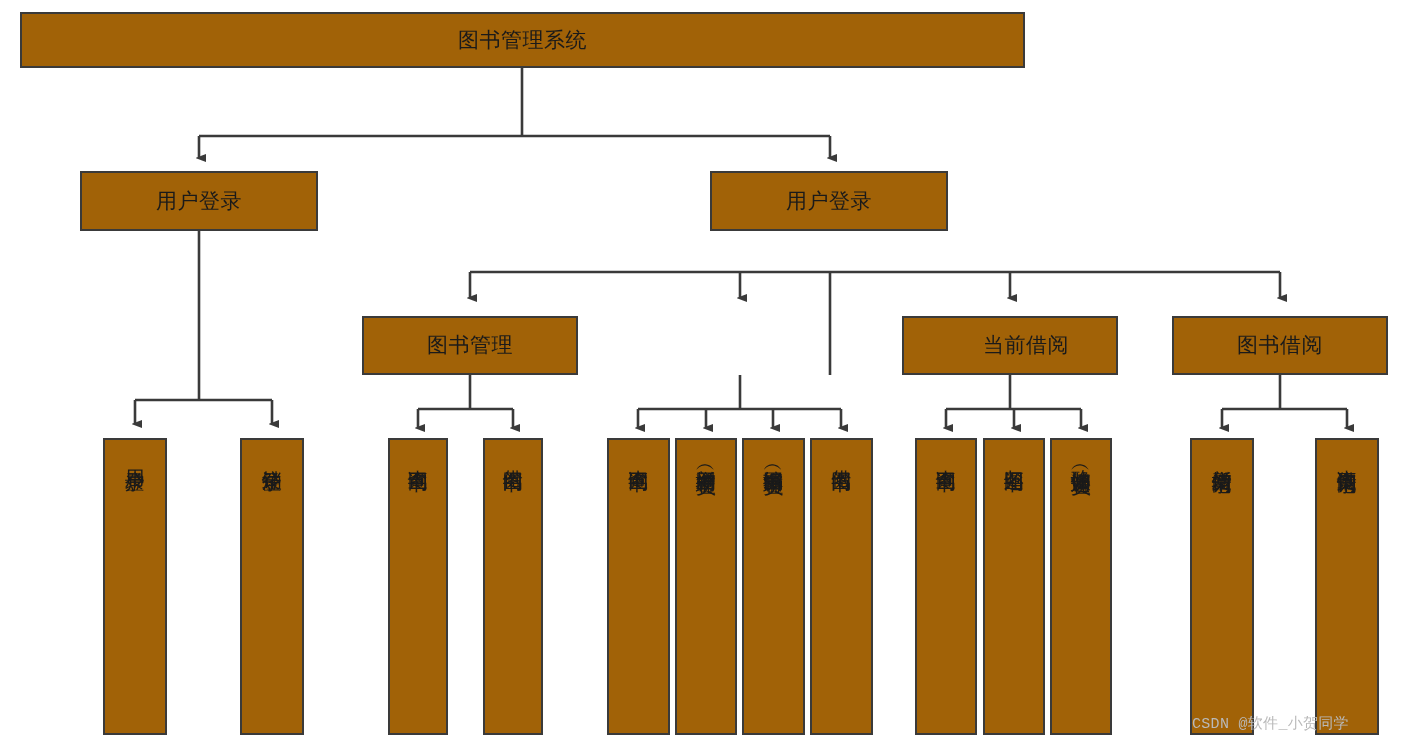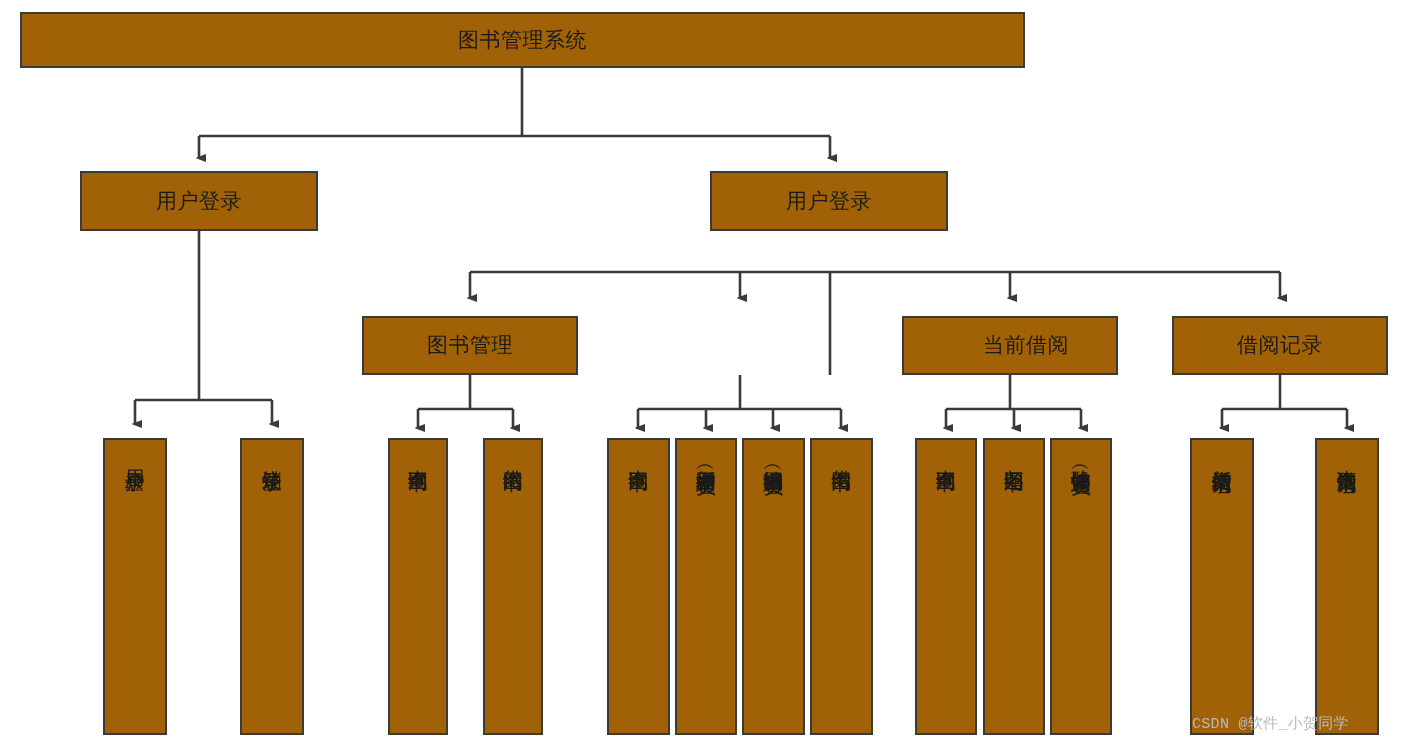--- a/index.html
+++ b/index.html
@@ -141,21 +141,21 @@
     <span class="node-label">用户登录</span>
   </div>
 
   <div class="node" style="left:362px; top:316px; width:216px; height:59px;">
     <span class="node-label">图书管理</span>
   </div>
   <div class="node" style="left:902px; top:316px; width:216px; height:59px;padding-left:32px;">
     <span class="node-label">当前借阅</span>
   </div>
   <div class="node" style="left:1172px; top:316px; width:216px; height:59px;">
-    <span class="node-label">借阅记录</span>
+    <span class="node-label">图书借阅</span>
   </div>
 
   <div class="node leaf" style="left:103px; top:438px; width:64px; height:297px;">
     <span class="node-label">用户登录</span>
   </div>
   <div class="node leaf" style="left:240px; top:438px; width:64px; height:297px;">
     <span class="node-label">注销登录</span>
   </div>
 
   <div class="node leaf" style="left:388px; top:438px; width:60px; height:297px;">

